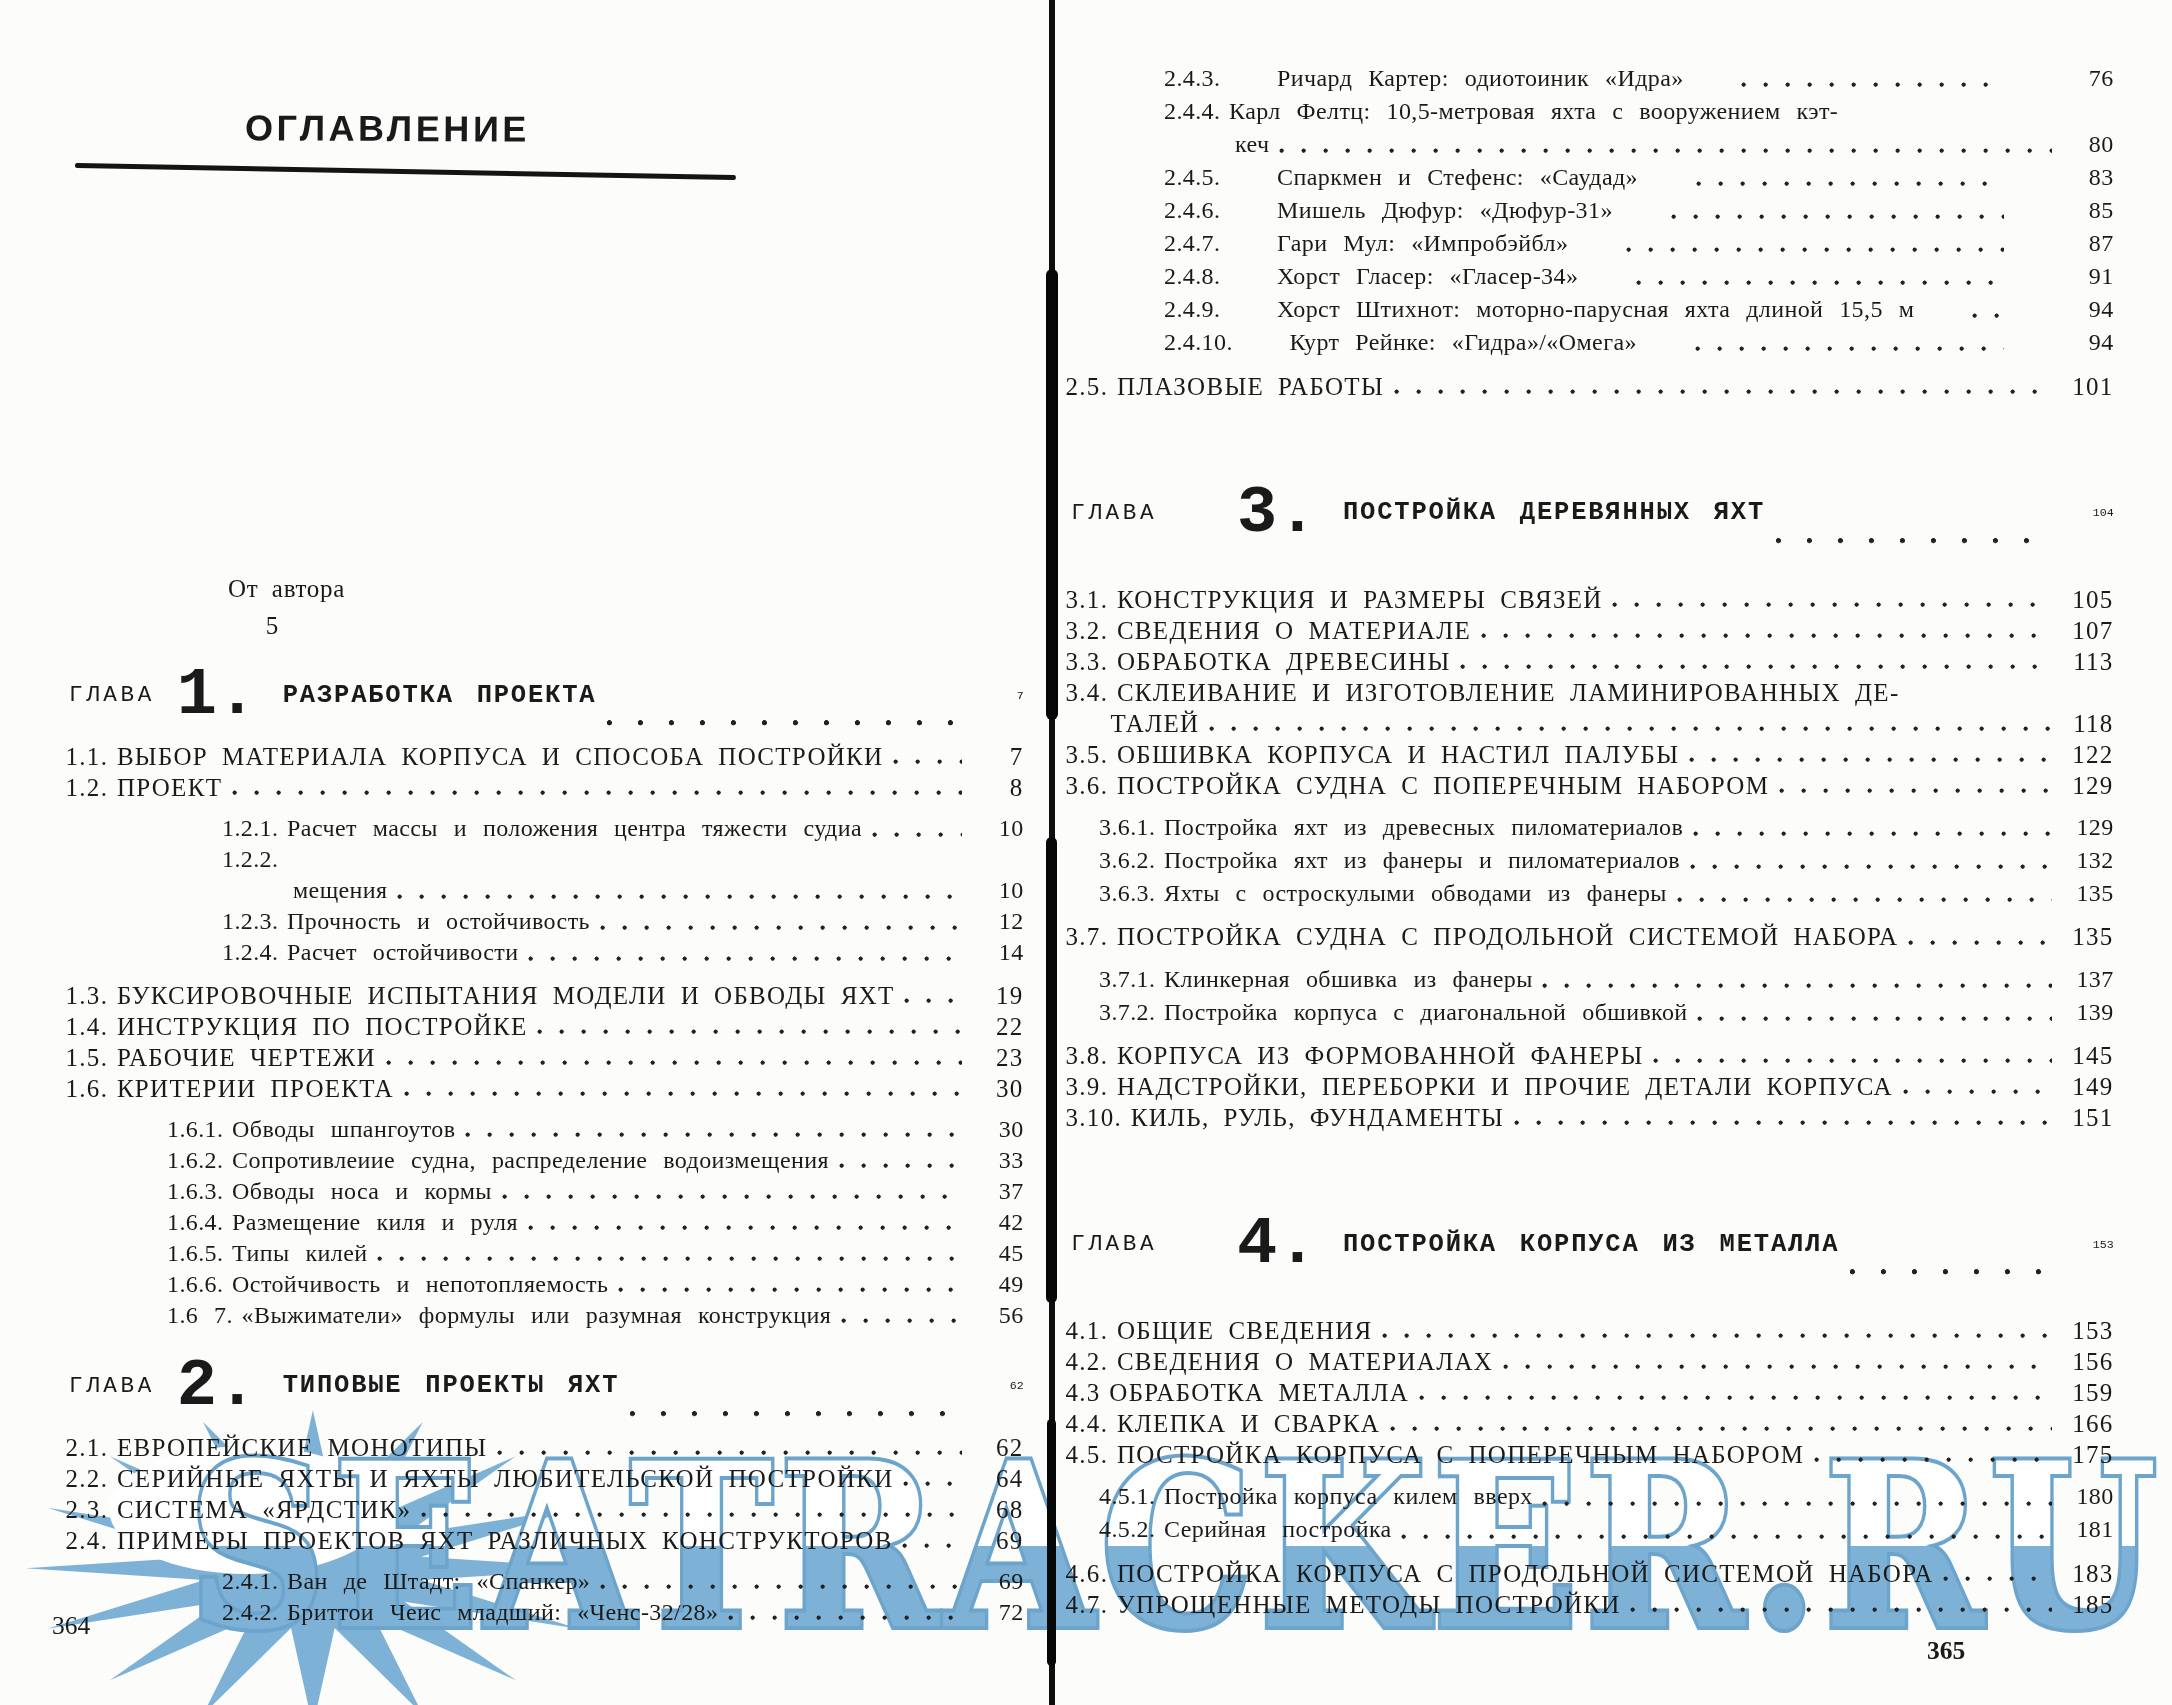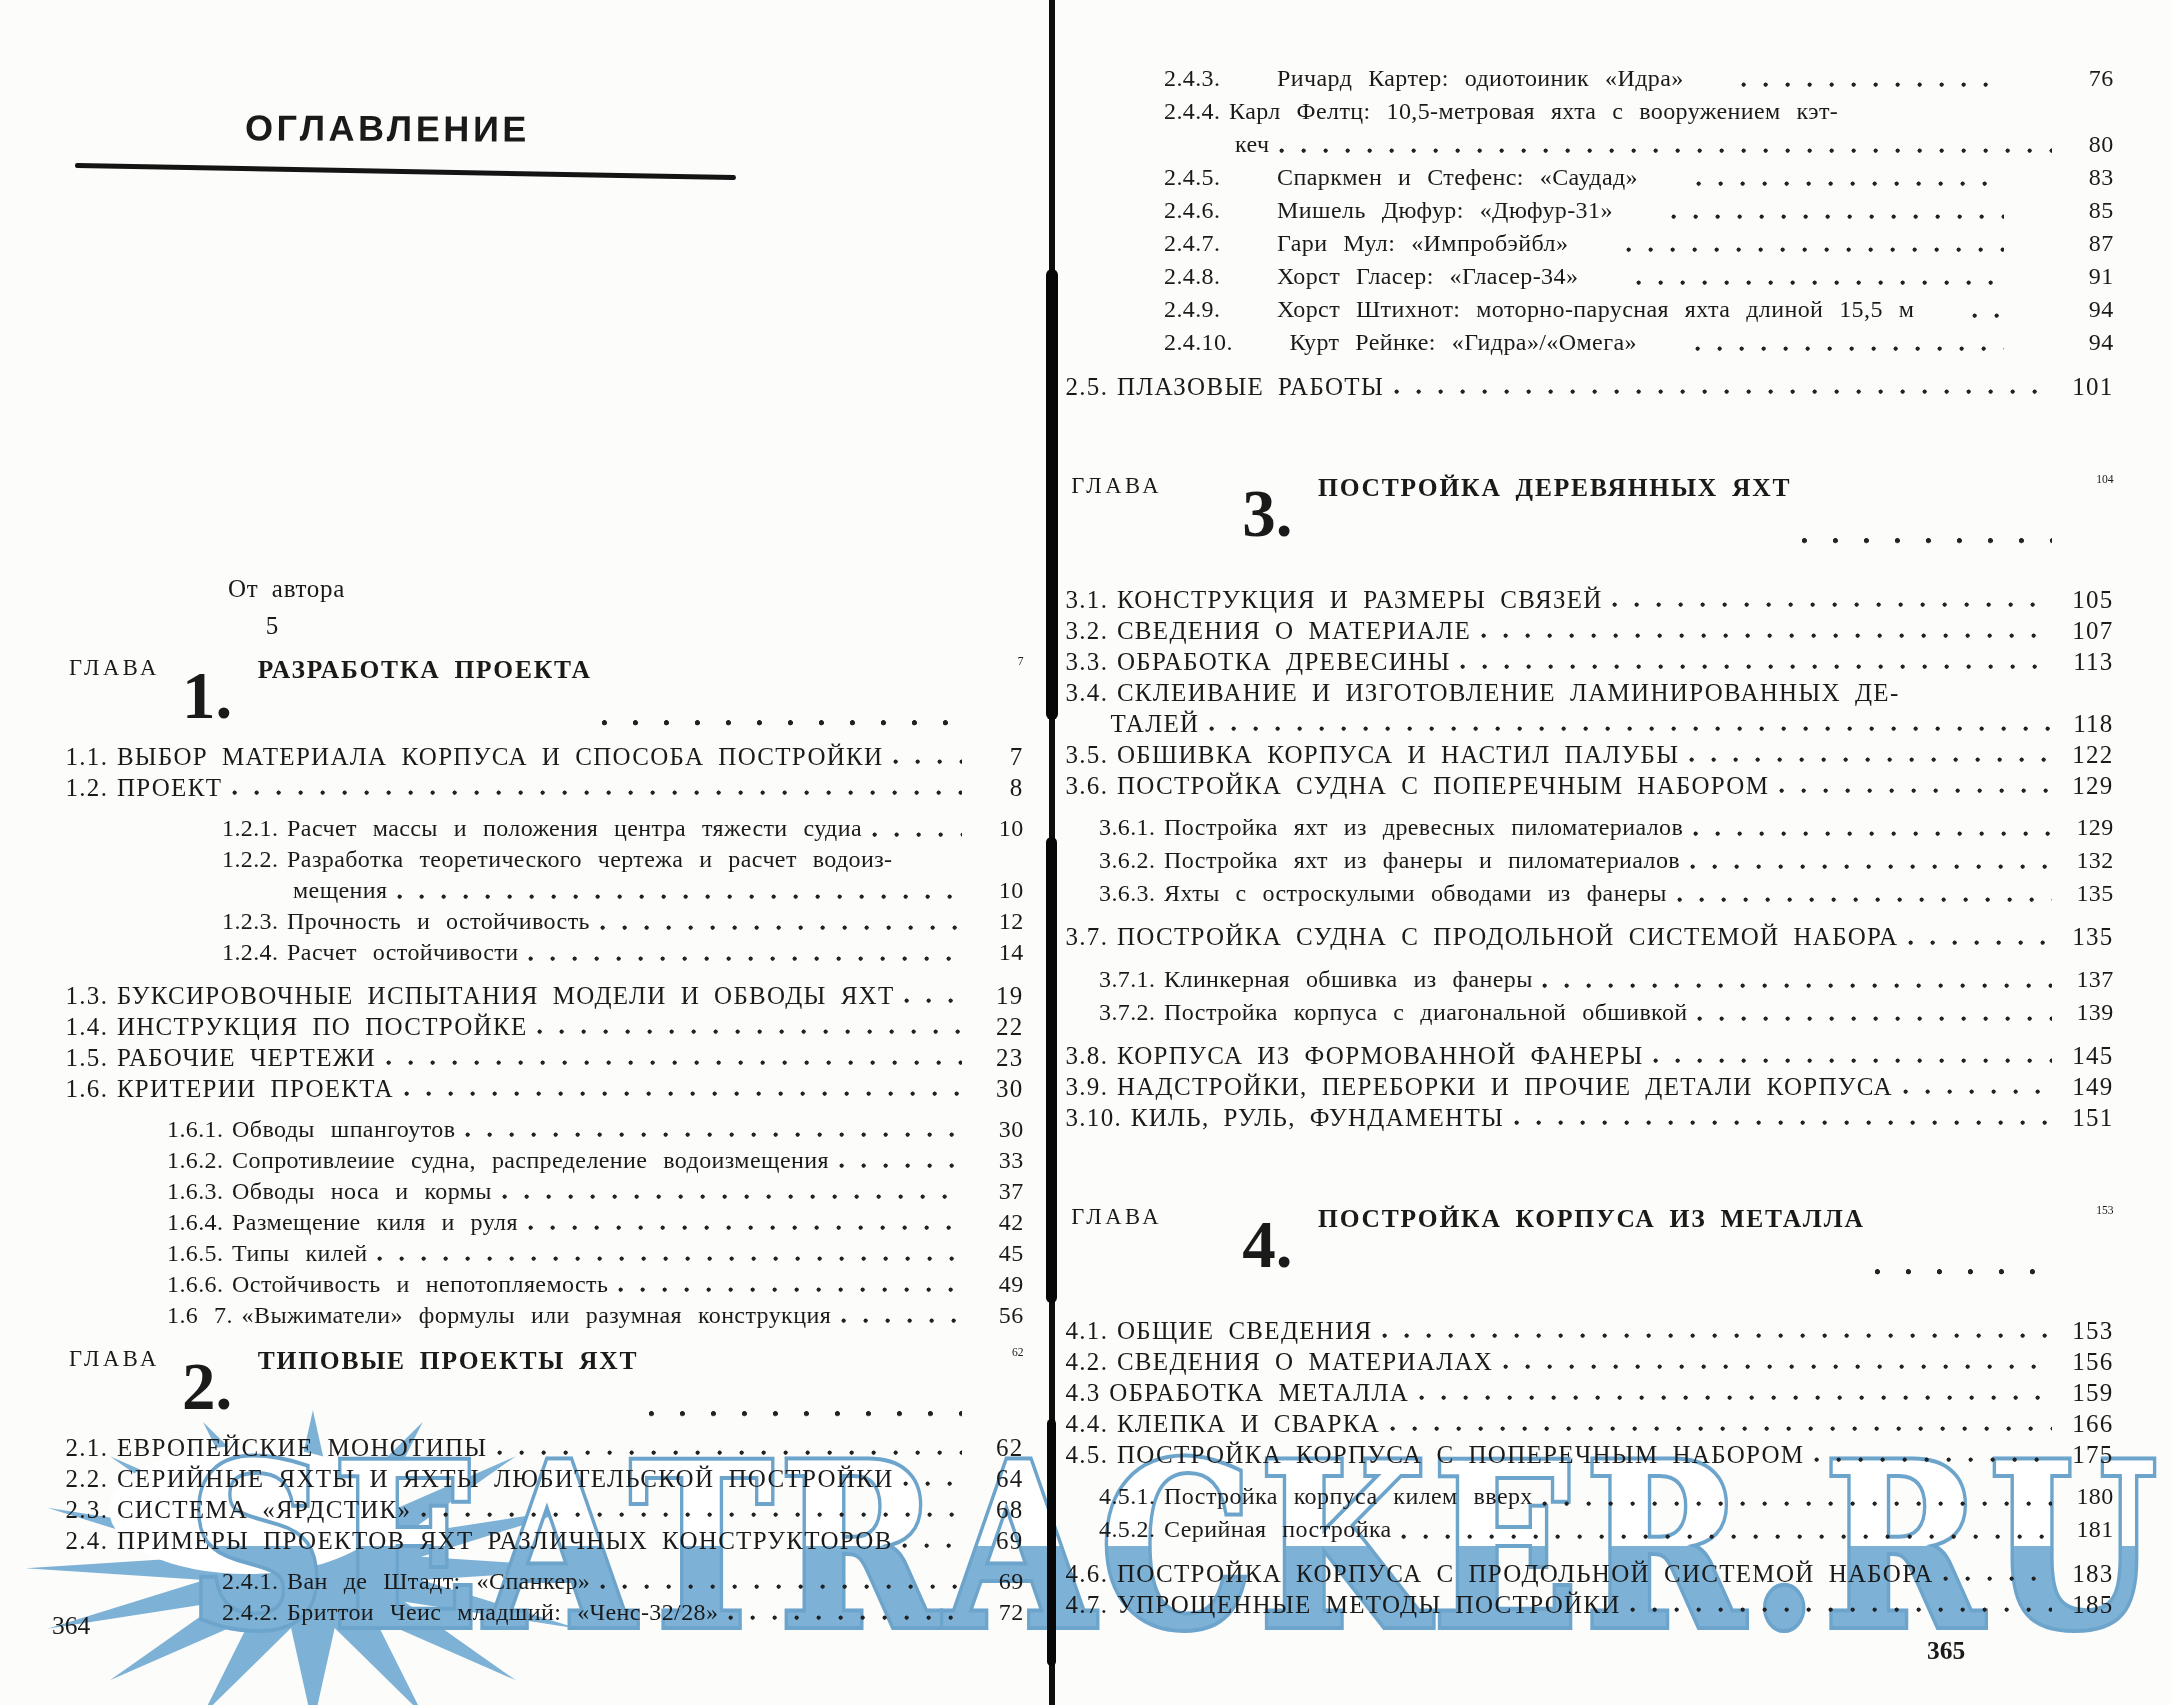--- a/index.html
+++ b/index.html
@@ -41,21 +41,21 @@
   .row.wrap{display:block;font-family:Liberation Serif, serif;}
   .row.wrap .line1,.row.wrap .line2{display:flex;align-items:baseline;}
   .row.wrap.l1 .line2{padding-left:45px;}
   .row.wrap.l2 .line2{padding-left:71px;}
 
   .dots{flex:1 1 0;min-width:0;height:8.7px;align-self:flex-end;margin:0 10.2px 5.8px 8.7px;
     background-image:radial-gradient(circle at 3.6px 3.6px,#222 1.8px,rgba(0,0,0,0) 2.4px);
     background-size:22px 8px;background-repeat:repeat-x;background-position:left bottom;}
   .pg{flex:0 0 auto;min-width:51px;text-align:right;padding-right:4.4px;}
 
-  .chapter{display:flex;align-items:flex-start;height:80px;margin:14.6px 0 5.8px;}
+  .chapter{display:flex;align-items:center;height:80px;margin:14.6px 0 5.8px;font-family:Liberation Mono, monospace;}
   .page.right .chapter{margin:71px 0 31px;}
   .kicker{flex:0 0 auto;font-size:22.6px;letter-spacing:3.6px;padding-left:29px;}
   .page.right .kicker{padding-left:7.3px;}
   .bignum{flex:0 0 auto;font-size:67px;line-height:80px;font-weight:bold;margin-left:22px;}
   .page.right .bignum{margin-left:80px;}
   .ctitle{flex:0 1 auto;font-weight:bold;font-size:25.5px;letter-spacing:1.8px;
     word-spacing:5.8px;margin-left:25.5px;}
   .chapter .dots{background-size:31px 8.7px;margin-bottom:7.3px;
     background-image:radial-gradient(circle at 4.4px 3.6px,#222 2.2px,rgba(0,0,0,0) 2.9px);}
 
@@ -124,21 +124,20 @@
         </div>
         <div class="row l2 deep">
           <span class="num">1.2.1.</span>
           <span class="txt">Расчет массы и положения центра тяжести судиа</span>
           <span class="dots"></span>
           <span class="pg">10</span>
         </div>
         <div class="row wrap l2 deep">
           <div class="line1">
             <span class="num">1.2.2.</span>
-            <span class="txt">Разработка теоретического чертежа и расчет водоиз-</span>
           </div>
           <div class="line2">
             <span class="cont">мещения</span>
             <span class="dots"></span>
             <span class="pg">10</span>
           </div>
         </div>
         <div class="row l2 deep">
           <span class="num">1.2.3.</span>
           <span class="txt">Прочность и остойчивость</span>

